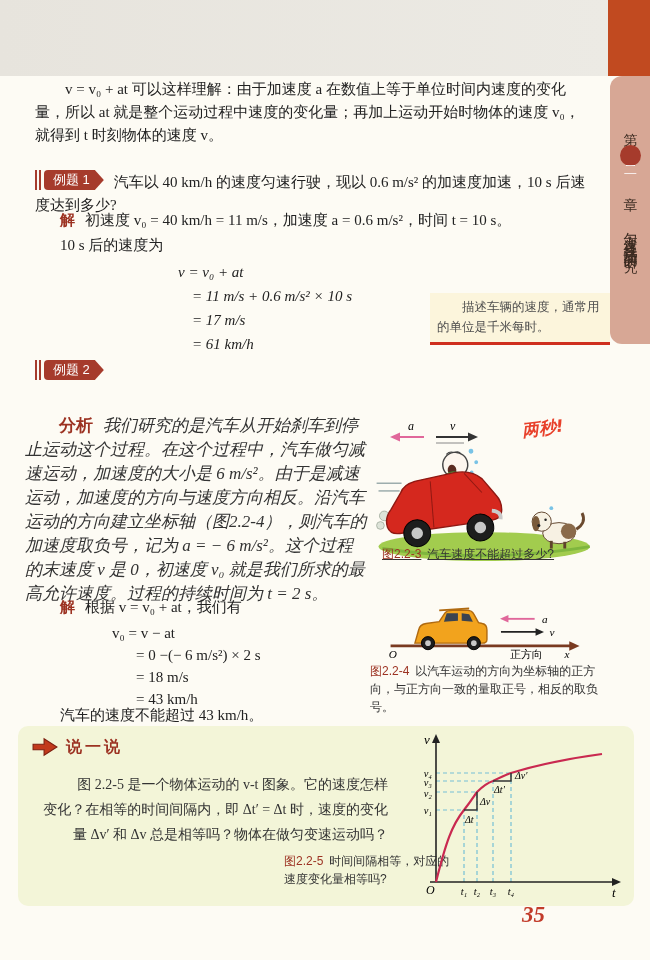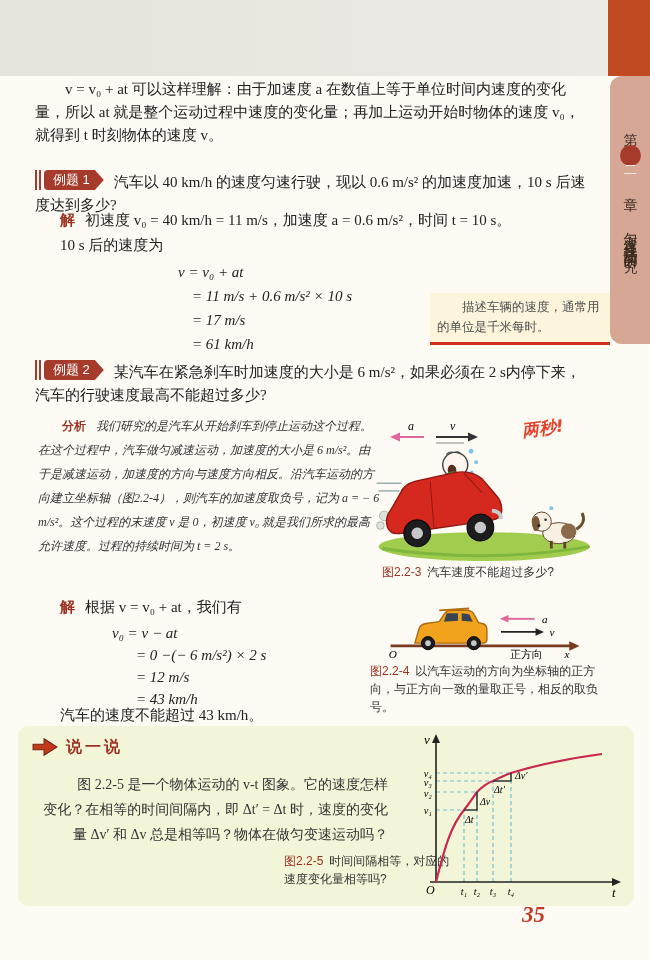--- a/index.html
+++ b/index.html
@@ -51,39 +51,39 @@
   .sol1b { left:60px; top:236px; width:400px; font-size:15px; }
   .eq-block1 { left:178px; top:260px; font-size:15px; }
   .eq-block1 .eq-line { height:24px; line-height:24px; font-style:italic; }
   .eq-block1 .eq-line + .eq-line { padding-left:14px; }
 
   .margin-note { left:430px; top:293px; width:180px; background:#fcf5dc;
     border-bottom:3px solid #cf2f1e; font-size:12.5px; line-height:20px;
     color:#4d4d4d; padding:4px 7px 5px 7px; text-indent:2em;
     font-family:"Liberation Sans","DejaVu Sans",sans-serif; }
 
-  .analysis { left:38px; top:414px; width:344px; font-size:12px; line-height:24px;
+  .analysis { left:25px; top:414px; width:344px; font-size:17px; line-height:24px;
     font-style:italic; color:#333; }
   .analysis .red-label { font-style:normal; }
 
   .sol2 { left:60px; top:598px; width:340px; font-size:15px; }
   .eq-block2 { left:112px; top:622px; font-size:15px; }
-  .eq-block2 .eq-line { height:22px; line-height:22px; font-style:italic; }
+  .eq-block2 .eq-line { height:22px; line-height:22px; }
   .eq-block2 .eq-line + .eq-line { padding-left:24px; }
   .conclusion { left:60px; top:706px; font-size:15px; }
 
   
   .fig223 { left:372px; top:413px; width:230px; height:170px; }
   .fig223 .speech { position:absolute; left:150px; top:4px; color:#e8402a;
     font-family:"DejaVu Sans",sans-serif; font-weight:bold; font-style:italic;
     font-size:17px; transform:rotate(-7deg); }
   .fig-caption { font-size:12px; line-height:18px; color:#333;
     font-family:"Liberation Sans","DejaVu Sans",sans-serif; }
   .fig-caption .fig-num { color:#9c3222; margin-right:6px; }
-  .fig223 .fig-caption { position:absolute; left:10px; top:150px; width:215px; }
+  .fig223 .fig-caption { position:absolute; left:10px; top:132px; width:215px;text-decoration:underline; }
 
   
   .fig224 { left:370px; top:602px; width:232px; height:122px; }
   .fig224 .fig-caption { position:absolute; left:0px; top:60px; width:228px; }
 
   
   .talk-box { left:18px; top:726px; width:616px; height:180px;
     background:#f3f5d8; border-radius:10px; }
   .talk-header { position:absolute; left:12px; top:10px; display:flex; align-items:flex-end; }
   .talk-title { color:#9c3222; font-weight:bold; font-size:16px; letter-spacing:3px; margin-left:6px; }
@@ -129,32 +129,32 @@
   <div class="eq-line">= 11 m/s + 0.6 m/s² × 10 s</div>
   <div class="eq-line">= 17 m/s</div>
   <div class="eq-line">= 61 km/h</div>
 </div>
 <div class="abs margin-note">描述车辆的速度，通常用的单位是千米每时。</div>
 
 <p class="abs ex-row ex-row2">
   <span class="badge-wrap">
       <span class="badge-bars"></span>
       <span class="badge">例题 2</span>
-    </span><span>某汽车在紧急刹车时加速度的大小是 6 m/s²，如果必须在 2 s内停下来，汽车的行驶速度最高不能超过多少?</span>
+    </span>
 </p>
 <p class="abs analysis indent">
   <span class="red-label">分析</span><span>我们研究的是汽车从开始刹车到停止运动这个过程。在这个过程中，汽车做匀减速运动，加速度的大小是 6 m/s²。由于是减速运动，加速度的方向与速度方向相反。沿汽车运动的方向建立坐标轴（图2.2-4），则汽车的加速度取负号，记为 a = − 6 m/s²。这个过程的末速度 v 是 0，初速度 v₀ 就是我们所求的最高允许速度。过程的持续时间为 t = 2 s。</span>
 </p>
 <p class="abs sol2">
   <span class="red-label">解</span><span>根据 v = v₀ + at，我们有</span>
 </p>
 <div class="abs eq-block2">
   <div class="eq-line">v₀ = v − at</div>
   <div class="eq-line">= 0 −(− 6 m/s²) × 2 s</div>
-  <div class="eq-line">= 12 m/s</div>
+  <div class="eq-line">= 18 m/s</div>
   <div class="eq-line">= 43 km/h</div>
 </div>
 <p class="abs conclusion">汽车的速度不能超过 43 km/h。</p>
 
 <div class="abs fig223">
   <svg width="110" height="28" style="position:absolute;left:12px;top:6px">
     <line x1="14" y1="18" x2="40" y2="18" stroke="#e0679a" stroke-width="2"></line>
     <polygon points="6,18 16,13.5 16,22.5" fill="#e0679a"></polygon>
     <text x="24" y="11" font-size="12" class="svg-ital">a</text>
     <line x1="52" y1="18" x2="86" y2="18" stroke="#333" stroke-width="2"></line>

